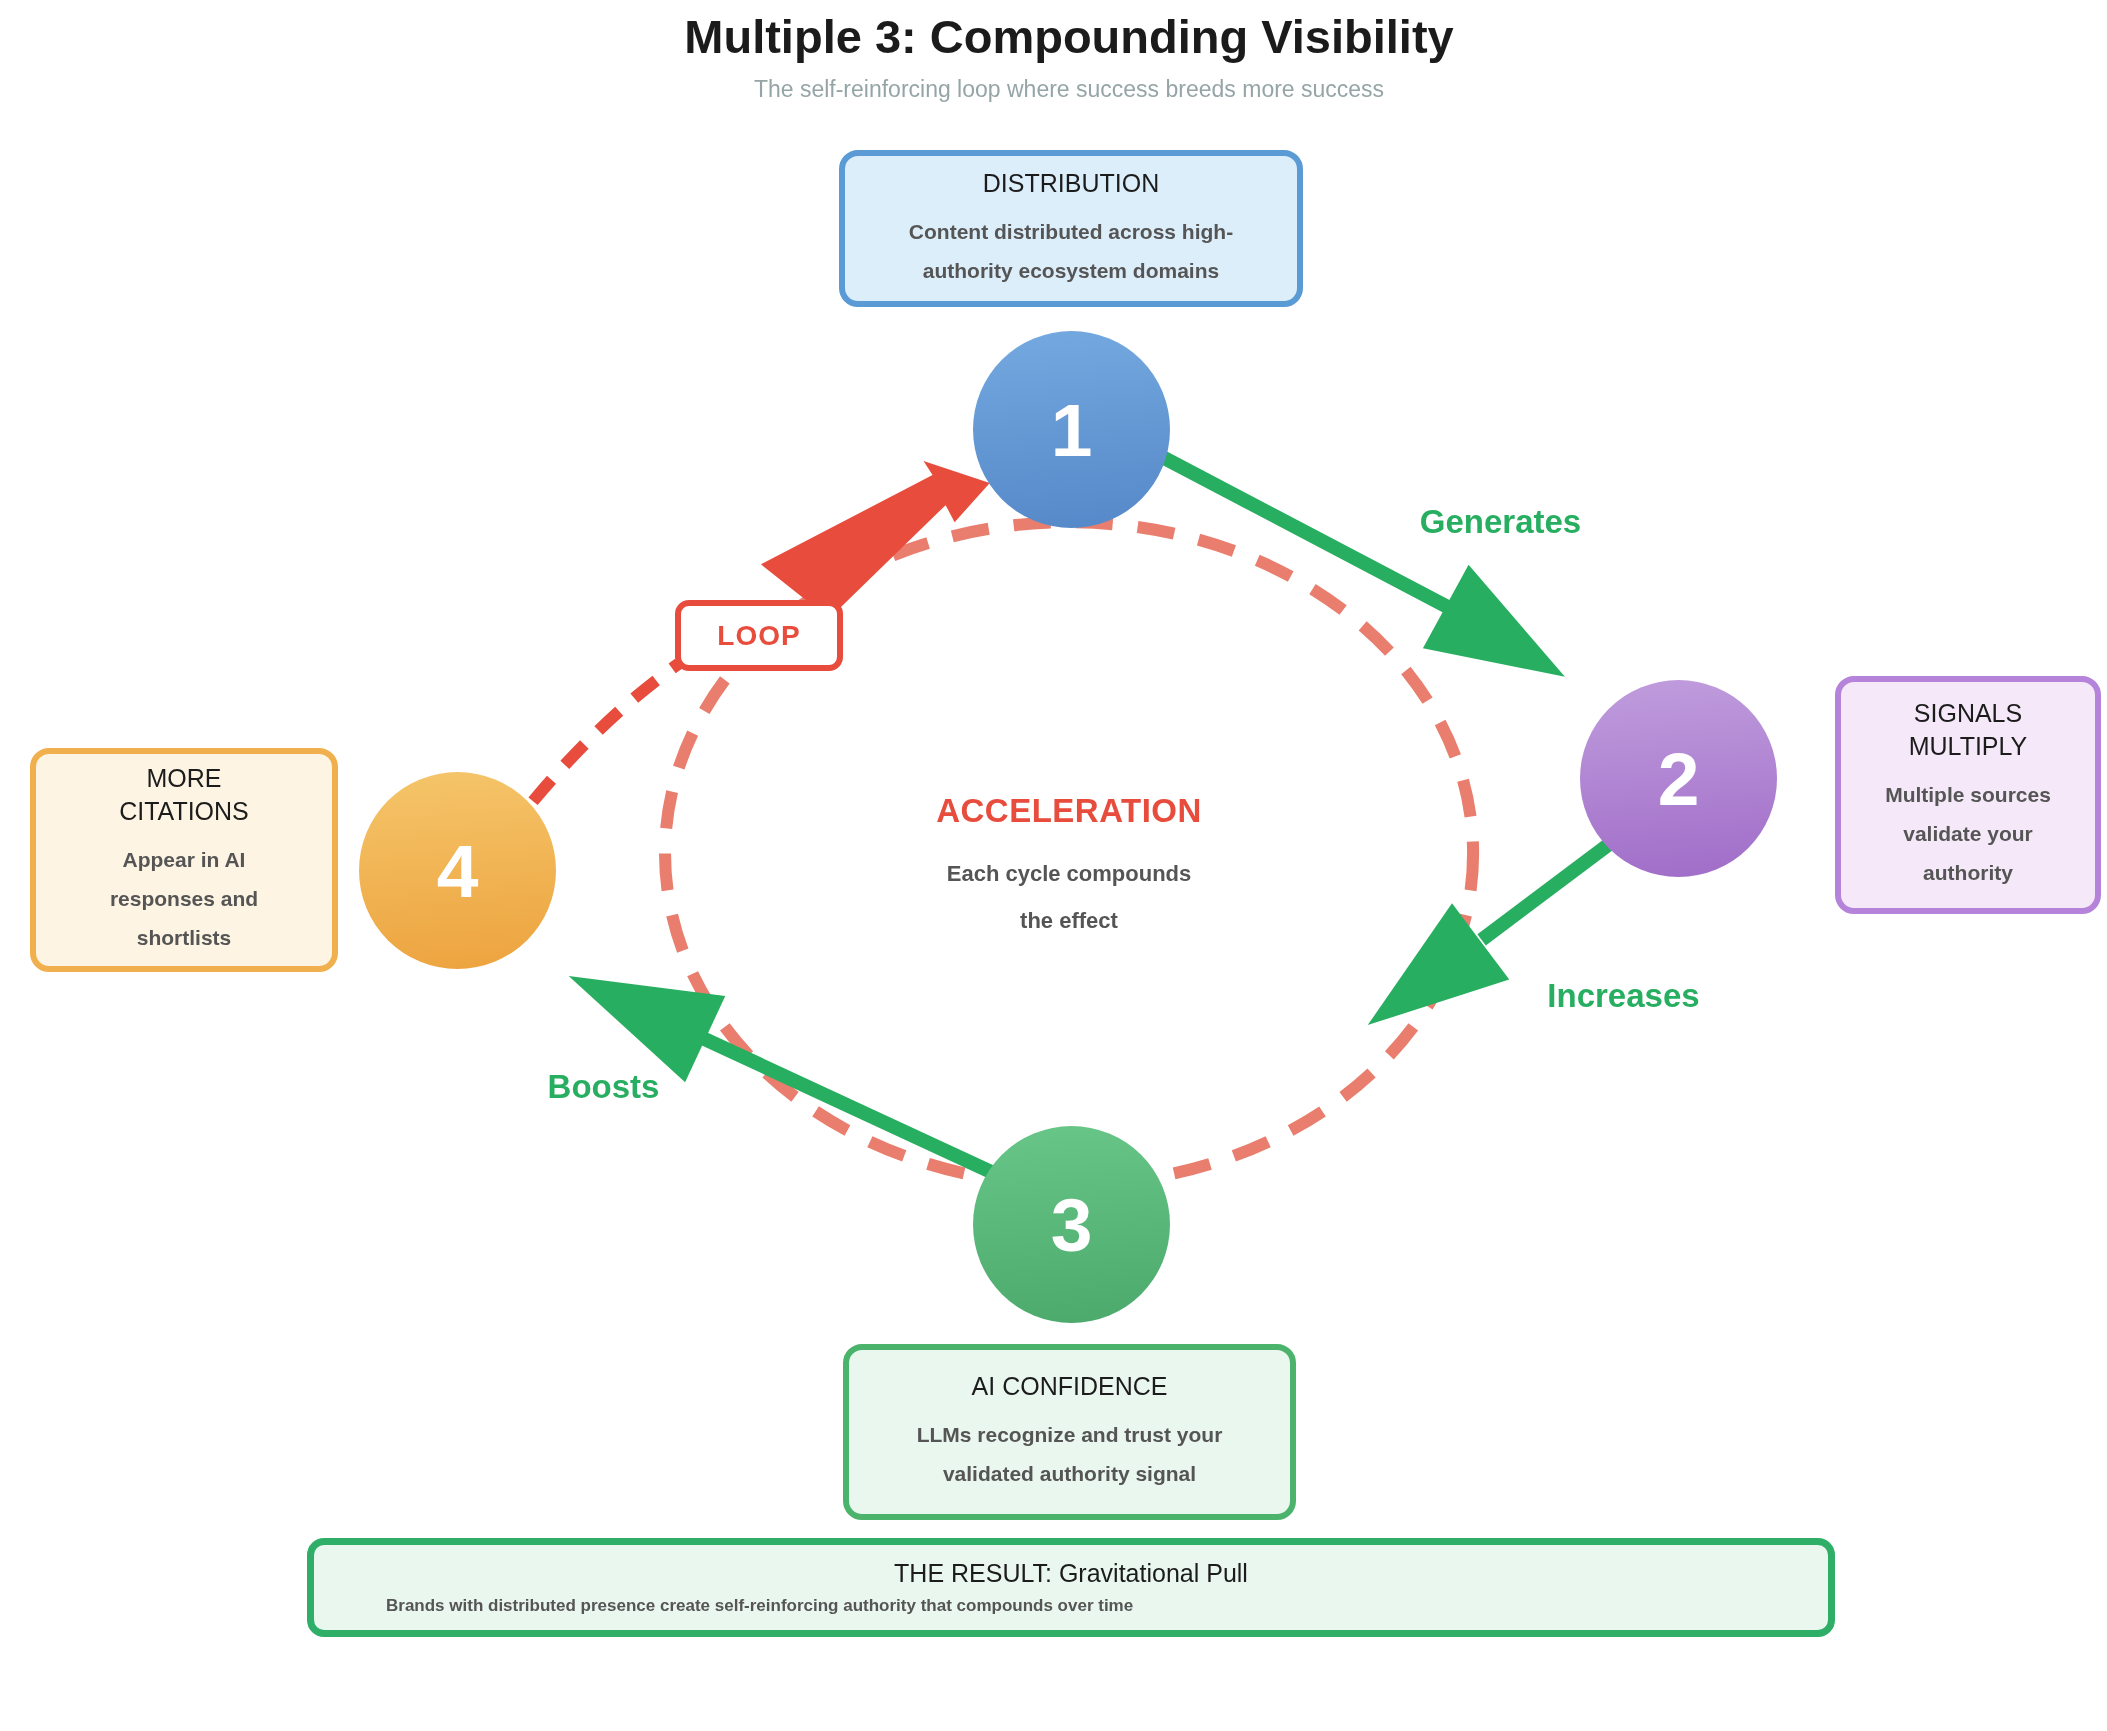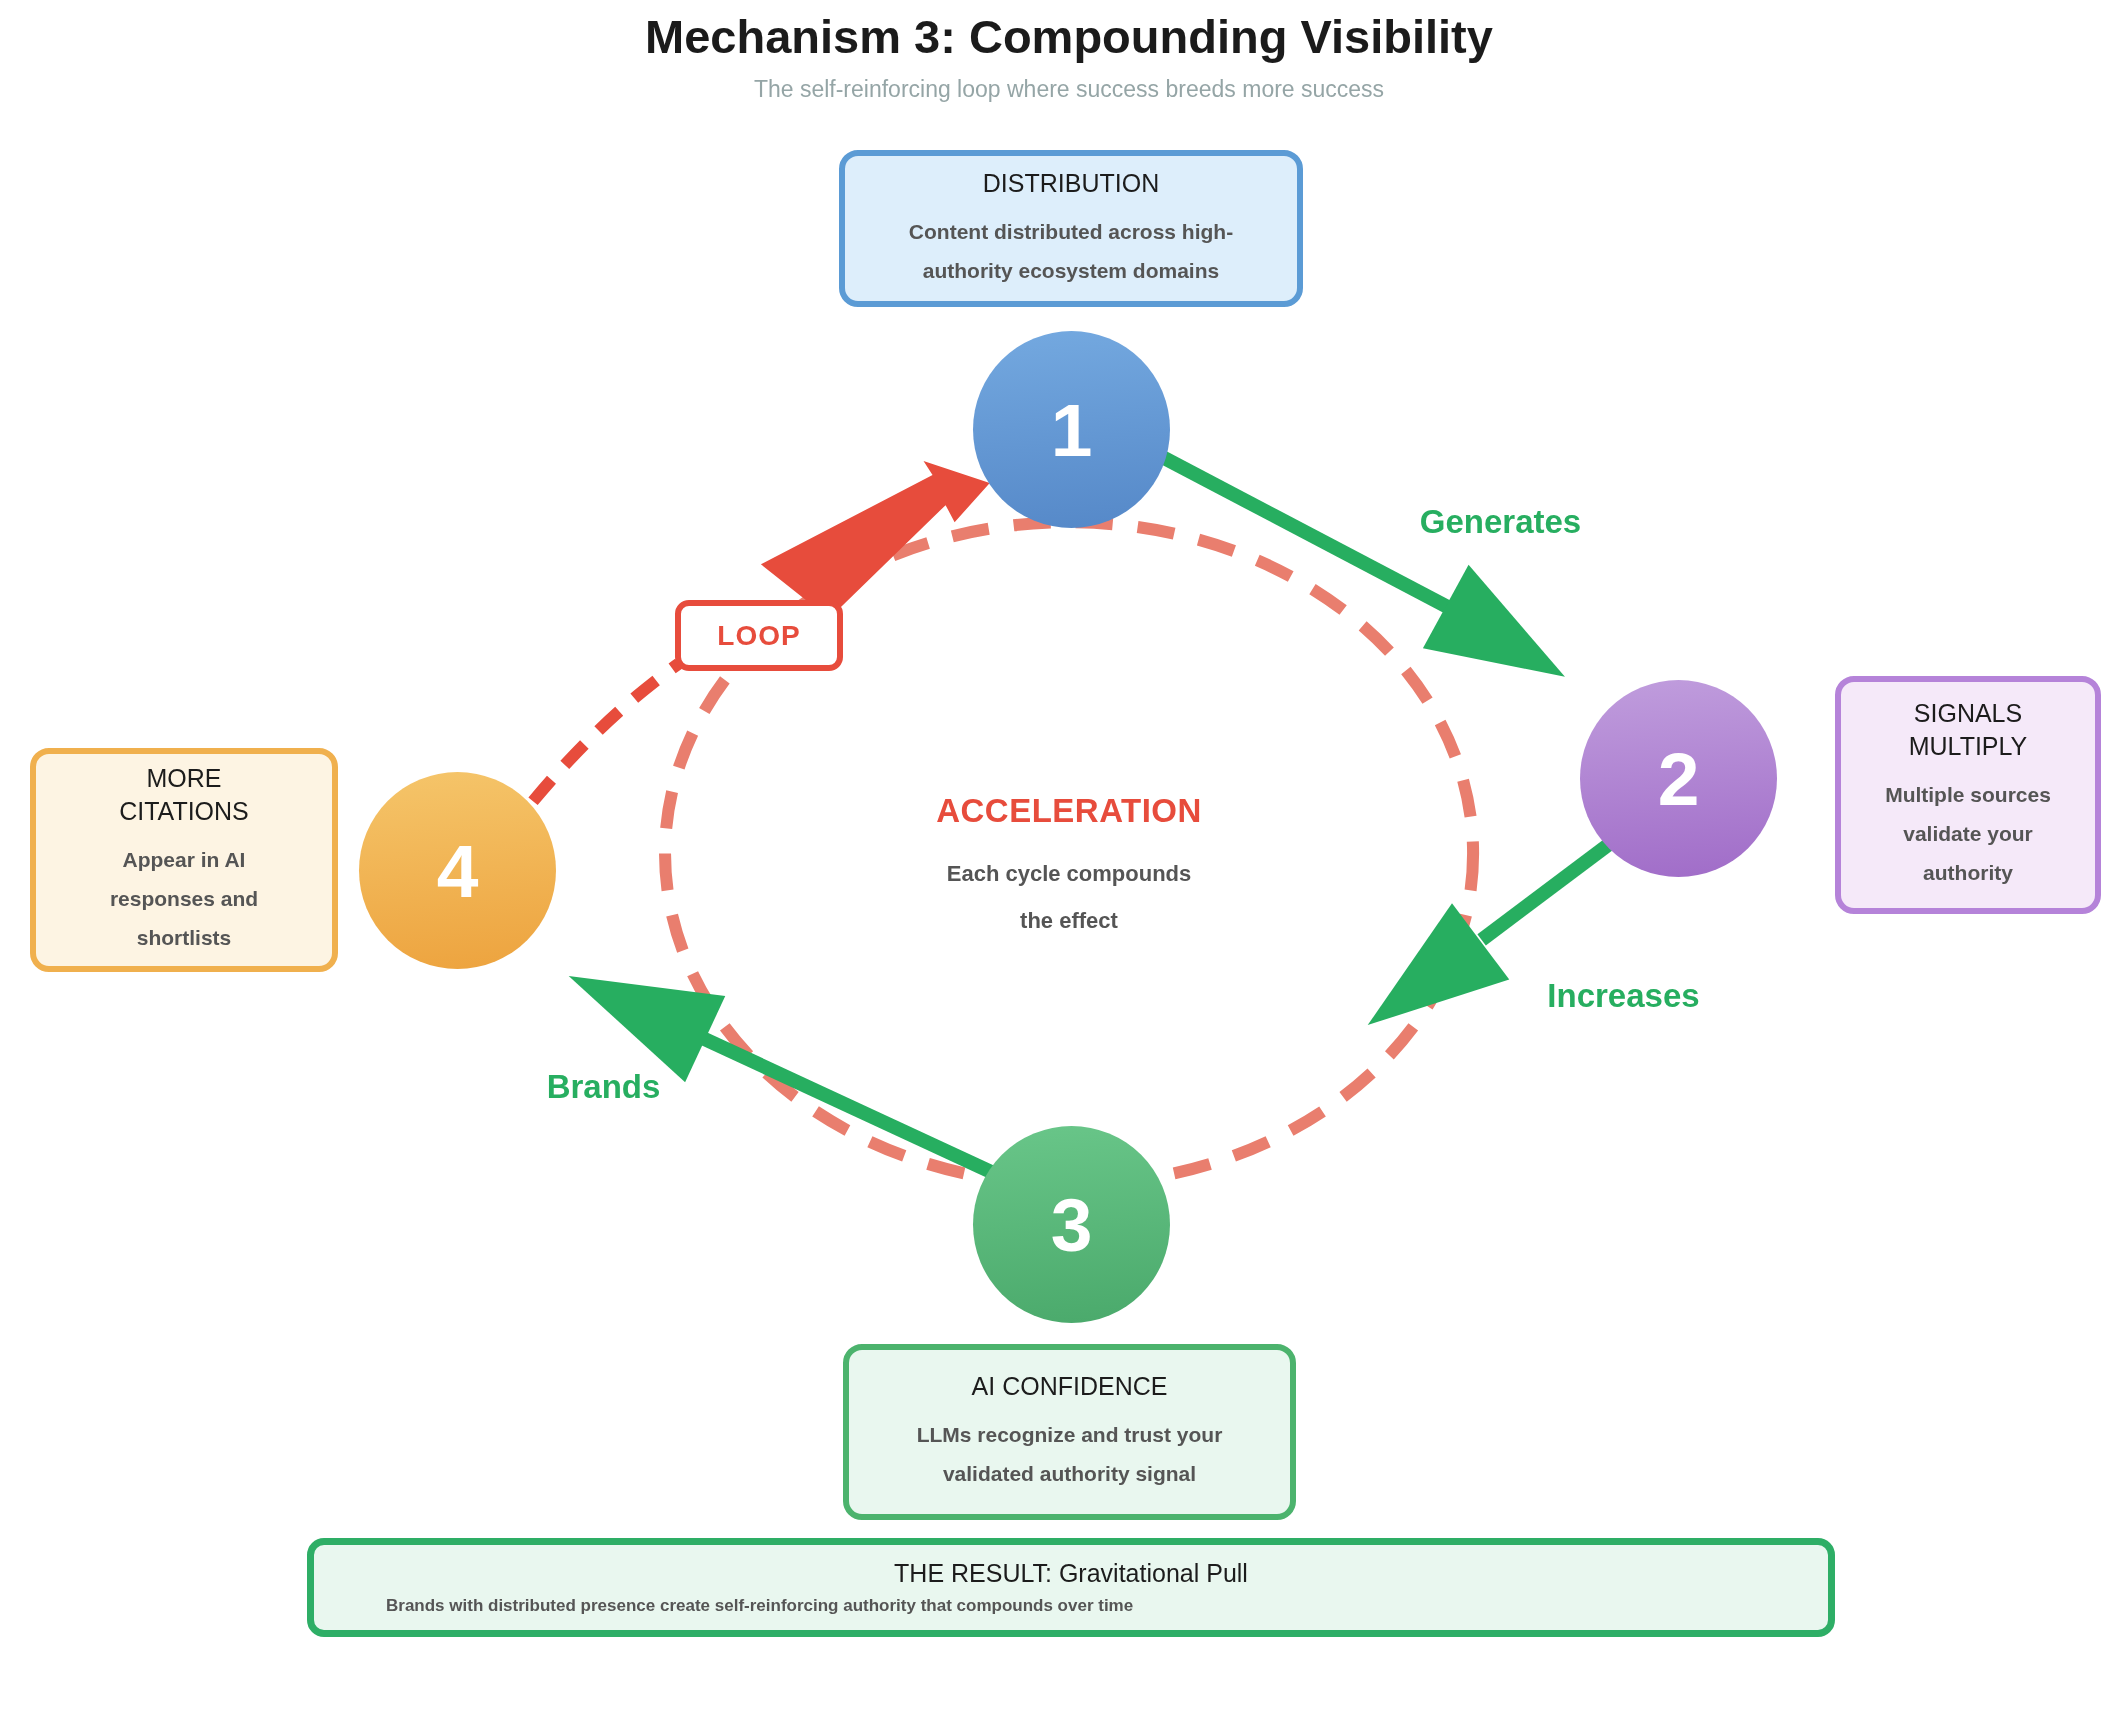--- a/index.html
+++ b/index.html
@@ -114,21 +114,21 @@
     <line class="green-shaft" x1="2312" y1="908" x2="2890" y2="1212"></line>
     <polygon class="green-head" points="3118,1348 2835,1291 2926,1125"></polygon>
 
     <line class="green-shaft" x1="3208" y1="1680" x2="2952" y2="1872"></line>
     <polygon class="green-head" points="2725,2042 2893,1799 3007,1951"></polygon>
 
     <line class="green-shaft" x1="2012" y1="2352" x2="1400" y2="2068"></line>
     <polygon class="green-head" points="1133,1944 1445,1984 1365,2156"></polygon>
   </svg>
 
-  <div class="page-title">Mechanism 3: Compounding Visibility</div>
+  <div class="page-title">Multiple 3: Compounding Visibility</div>
   <div class="page-subtitle">The self-reinforcing loop where success breeds more success</div>
 
   <div class="infobox" id="box-distribution">
     <div class="box-title">DISTRIBUTION</div>
     <div class="box-body">Content distributed across high-authority ecosystem domains</div>
   </div>
 
   <div class="infobox" id="box-signals">
     <div class="box-title">SIGNALS MULTIPLY</div>
     <div class="box-body">Multiple sources validate your authority</div>
@@ -162,21 +162,21 @@
   </div>
 
   <div class="accel-title">ACCELERATION</div>
   <div class="accel-body">
     <span>Each cycle compounds</span>
     <span>the effect</span>
   </div>
 
   <div class="arrow-label" id="label-generates">Generates</div>
   <div class="arrow-label" id="label-increases">Increases</div>
-  <div class="arrow-label" id="label-boosts">Brands</div>
+  <div class="arrow-label" id="label-boosts">Boosts</div>
 
   <div class="infobox" id="box-result">
     <div class="box-title">THE RESULT: Gravitational Pull</div>
     <div class="box-body">Brands with distributed presence create self-reinforcing authority that compounds over time</div>
   </div>
 
 </div>
 
 
 </body></html>

